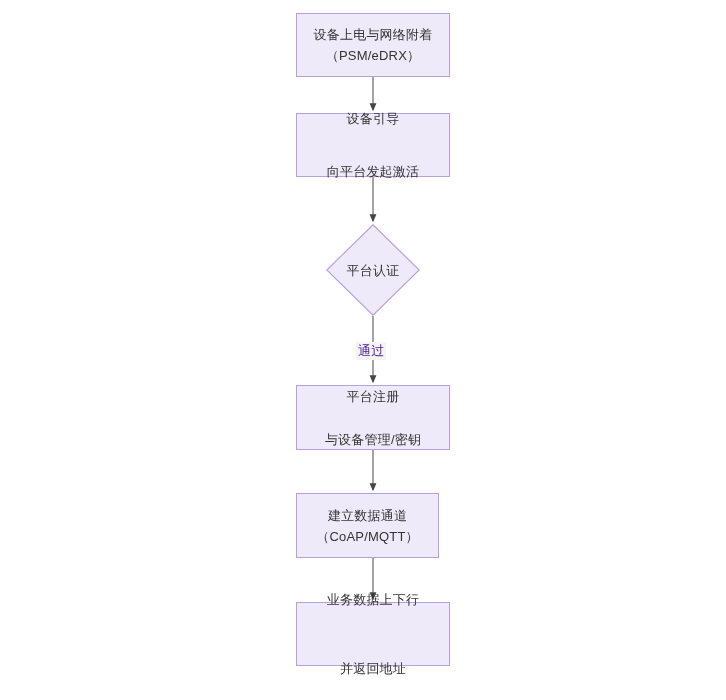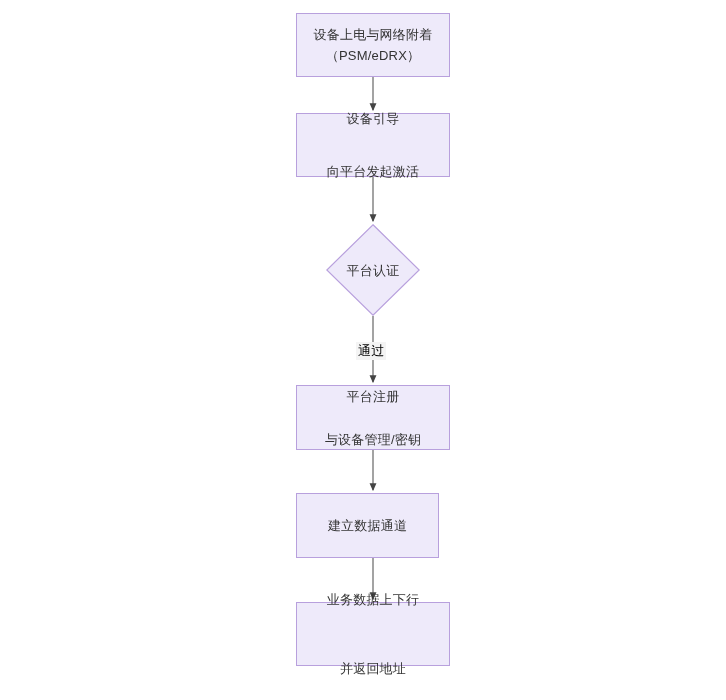--- a/index.html
+++ b/index.html
@@ -69,21 +69,21 @@
     font-size: 13px;
     line-height: 21px;
     color: #333333;
     letter-spacing: 0.2px;
     text-align: center;
   }
   .edge-label {
     position: absolute;
     font-size: 13px;
     line-height: 16px;
-    color: #000000;
+    color: #4c1d95;
     background: #f4f4f4;
     padding: 1px 2px;
     white-space: nowrap;
     letter-spacing: 0.2px;
   }
 </style>
 </head>
 <body>
 
 <div id="canvas">
@@ -131,20 +131,21 @@
 
   <div class="edge-label" style="left:356px; top:342px;">通过</div>
 
   <div class="node" style="left:296px; top:385px; width:154px; height:65px;gap:22px;">
     <span class="line">平台注册</span>
     <span class="line">与设备管理/密钥</span>
   </div>
 
   <div class="node" style="left:296px; top:493px; width:143px; height:65px;">
     <span class="line">建立数据通道</span>
+    <span class="line">（CoAP/MQTT）</span>
   </div>
 
   <div class="node" style="left:296px; top:602px; width:154px; height:64px;gap:48px;">
     <span class="line">业务数据上下行</span>
     <span class="line">并返回地址</span>
   </div>
 
 </div>
 
 </body></html>

